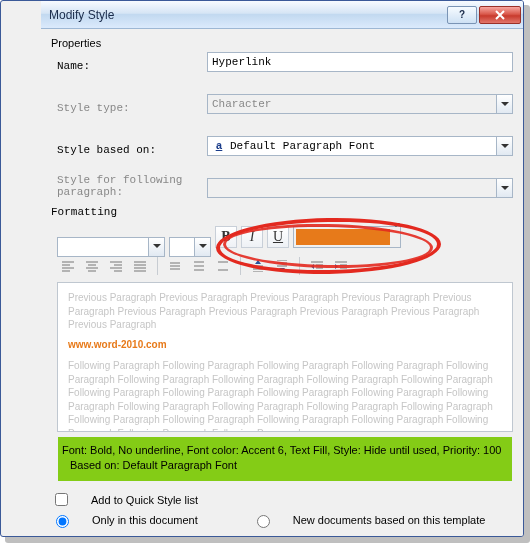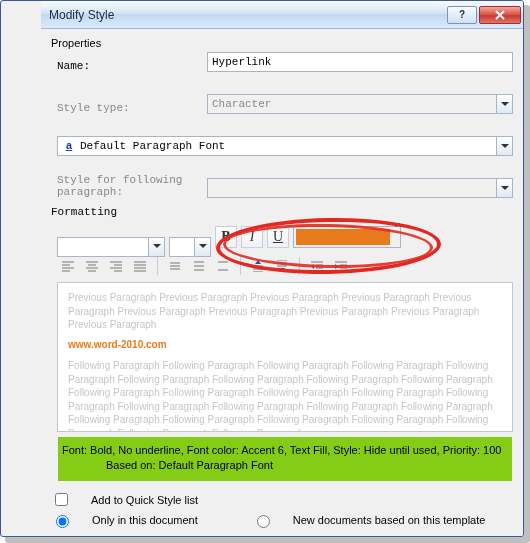--- a/index.html
+++ b/index.html
@@ -228,20 +228,21 @@
         <input type="text" class="wide" value="Hyperlink" style="">
       </div>
       <div class="row disabled">
         <label>Style type:</label>
         <div class="combo wide disabled">
           <span class="txt">Character</span>
           <span class="caret"></span>
         </div>
       </div>
       <div class="row">
+        <label>Style based on:</label>
         <div class="combo wide">
           <span class="basedon-a">a</span>
           <span class="txt">Default Paragraph Font</span>
           <span class="caret"></span>
         </div>
       </div>
       <div class="row disabled">
         <label>Style for following paragraph:</label>
         <div class="combo wide disabled">
           <span class="txt"></span>
@@ -389,21 +390,21 @@
       </div>
 
       <div class="preview">
         <div class="prev-grey">Previous Paragraph Previous Paragraph Previous Paragraph Previous Paragraph Previous Paragraph Previous Paragraph Previous Paragraph Previous Paragraph Previous Paragraph Previous Paragraph</div>
         <div class="prev-link">www.word-2010.com</div>
         <div class="prev-grey">Following Paragraph Following Paragraph Following Paragraph Following Paragraph Following Paragraph Following Paragraph Following Paragraph Following Paragraph Following Paragraph Following Paragraph Following Paragraph Following Paragraph Following Paragraph Following Paragraph Following Paragraph Following Paragraph Following Paragraph Following Paragraph Following Paragraph Following Paragraph Following Paragraph Following Paragraph Following Paragraph Following Paragraph Following Paragraph</div>
       </div>
 
       <div class="desc">
         <div>Font: Bold, No underline, Font color: Accent 6, Text Fill, Style: Hide until used, Priority: 100</div>
-        <div style="padding-left:8px;margin-left:36px;">Based on: Default Paragraph Font</div>
+        <div style="padding-left:8px;">Based on: Default Paragraph Font</div>
       </div>
     </div>
 
     <div class="opts">
       <div class="optrow">
         <input type="checkbox" style="">
         <span>Add to Quick Style list</span>
       </div>
       <div class="optrow">
         <input type="radio" name="scope" checked="" style="">

